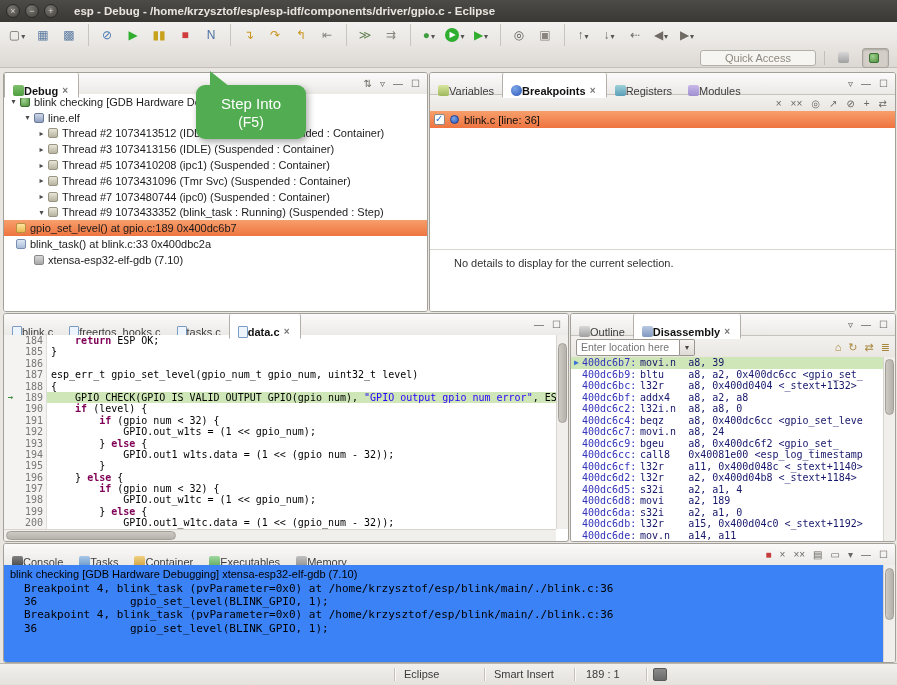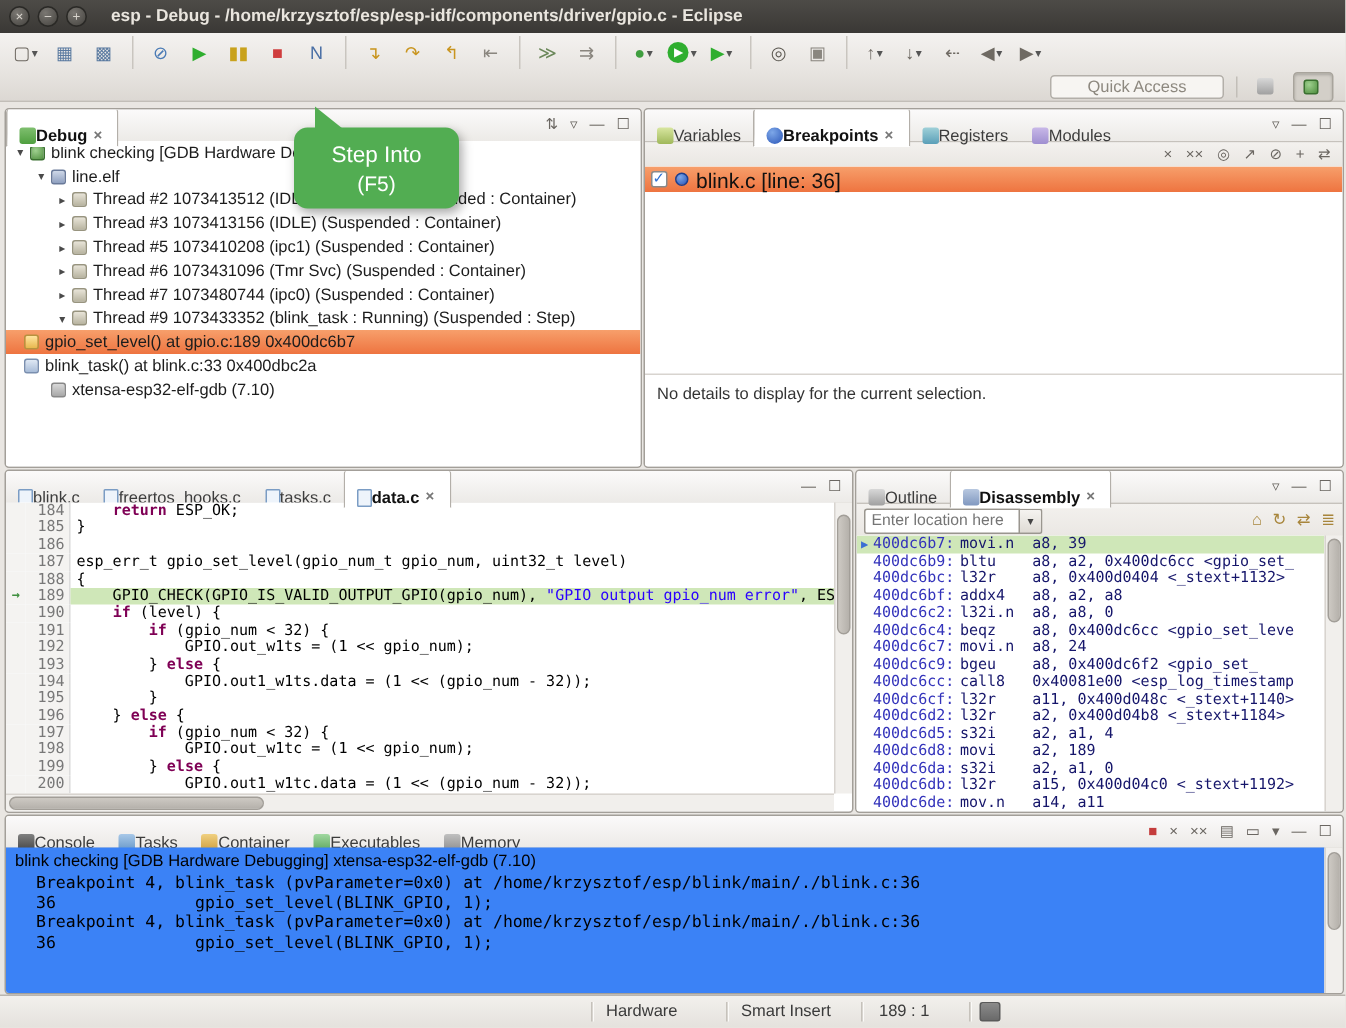--- a/index.html
+++ b/index.html
@@ -77,28 +77,28 @@
   .ti{width:10px;height:10px;border-radius:2px;flex:none;margin:0 4px 0 1px;box-sizing:border-box;}
   .ti-launch{background:radial-gradient(circle at 35% 30%,#9fd08f,#4f8f3f);border:1px solid #3a7030;}
   .ti-elf{background:linear-gradient(#cfd8e8,#8fa0c0);border:1px solid #6a7a9a;}
   .ti-thread{background:linear-gradient(#e8e4d8,#b8b4a0);border:1px solid #98947f;}
   .ti-frame-cur{background:linear-gradient(#ffe49f,#e8b84f);border:1px solid #b8923f;}
   .ti-frame{background:linear-gradient(#dfe8f4,#a8bcd8);border:1px solid #7a8faf;}
   .ti-gdb{background:linear-gradient(#d8d8d8,#a8a8a8);border:1px solid #888;}
 
   
   .bplist{position:absolute;top:38px;left:0;right:0;height:138px;background:#fff;overflow:hidden;}
-  .bprow{height:17px;display:flex;align-items:center;gap:5px;padding:0 4px;font-size:14px;color:#111;
+  .bprow{height:17px;display:flex;align-items:center;gap:5px;padding:0 4px;font-size:11px;color:#111;
     background:linear-gradient(var(--selection-light,#f79f6b),var(--selection,#ee7440));}
   .cb{width:11px;height:11px;background:#fff;border:1px solid #8a8a8a;border-radius:2px;position:relative;flex:none;box-sizing:border-box;}
   .cb::before{content:"✓";color:#2d6fd1;font-size:10px;position:absolute;top:-2px;left:0;}
   .bpdot{width:9px;height:9px;border-radius:50%;flex:none;
     background:radial-gradient(circle at 35% 30%,#7da7e8,#2a56b8);border:1px solid #1d3f8f;box-sizing:border-box;}
   .bpsep{position:absolute;left:0;right:0;top:176px;height:1px;background:#d8d4cf;}
-  .bpdetail{position:absolute;left:0;right:0;top:177px;bottom:0;background:#fff;padding:7px 8px;font-size:11px;color:#333;}
+  .bpdetail{position:absolute;left:0;right:0;top:177px;bottom:0;background:#fff;padding:7px 24px;font-size:11px;color:#333;}
 
   
   .edbody{position:absolute;top:21px;left:0;right:12px;bottom:12px;background:#fff;overflow:hidden;}
   .crow{display:flex;height:11.4px;line-height:11.4px;font-family:"DejaVu Sans Mono",monospace;font-size:10px;}
   .lmargin{width:13px;background:#f4f3f1;flex:none;text-align:center;color:#3f8f3f;font-weight:bold;font-size:9px;}
   .lnum{width:26px;flex:none;background:#f4f3f1;border-right:1px solid #ddd;color:#787878;text-align:right;padding-right:3px;}
   .ctext{flex:1;padding-left:4px;white-space:pre;overflow:hidden;color:#000;}
   .crow.cur .ctext{background:var(--debug-line,#cfe7b8);}
   .kw{color:var(--keyword,#7f0055);font-weight:bold;}
   .str{color:var(--string,#2a00ff);}
@@ -819,21 +819,21 @@
           <div class="cline">36              gpio_set_level(BLINK_GPIO, 1);</div>
         </div>
     </div>
     <div class="vsb">
       <div class="thumb" style="top:3px;height:52px;"></div>
     </div>
   </div>
 
   <div class="statusbar">
     <span class="stsep" style="left:394px;"></span>
-    <span class="stitem" style="left:404px;">Hardware</span>
+    <span class="stitem" style="left:404px;">Eclipse</span>
     <span class="stsep" style="left:484px;"></span>
     <span class="stitem" style="left:494px;">Smart Insert</span>
     <span class="stsep" style="left:574px;"></span>
     <span class="stitem" style="left:586px;">189 : 1</span>
     <span class="stsep" style="left:646px;"></span>
     <span class="stprog"></span>
   </div>
 
   <div class="callout">
     <div class="callout-tail"></div>

